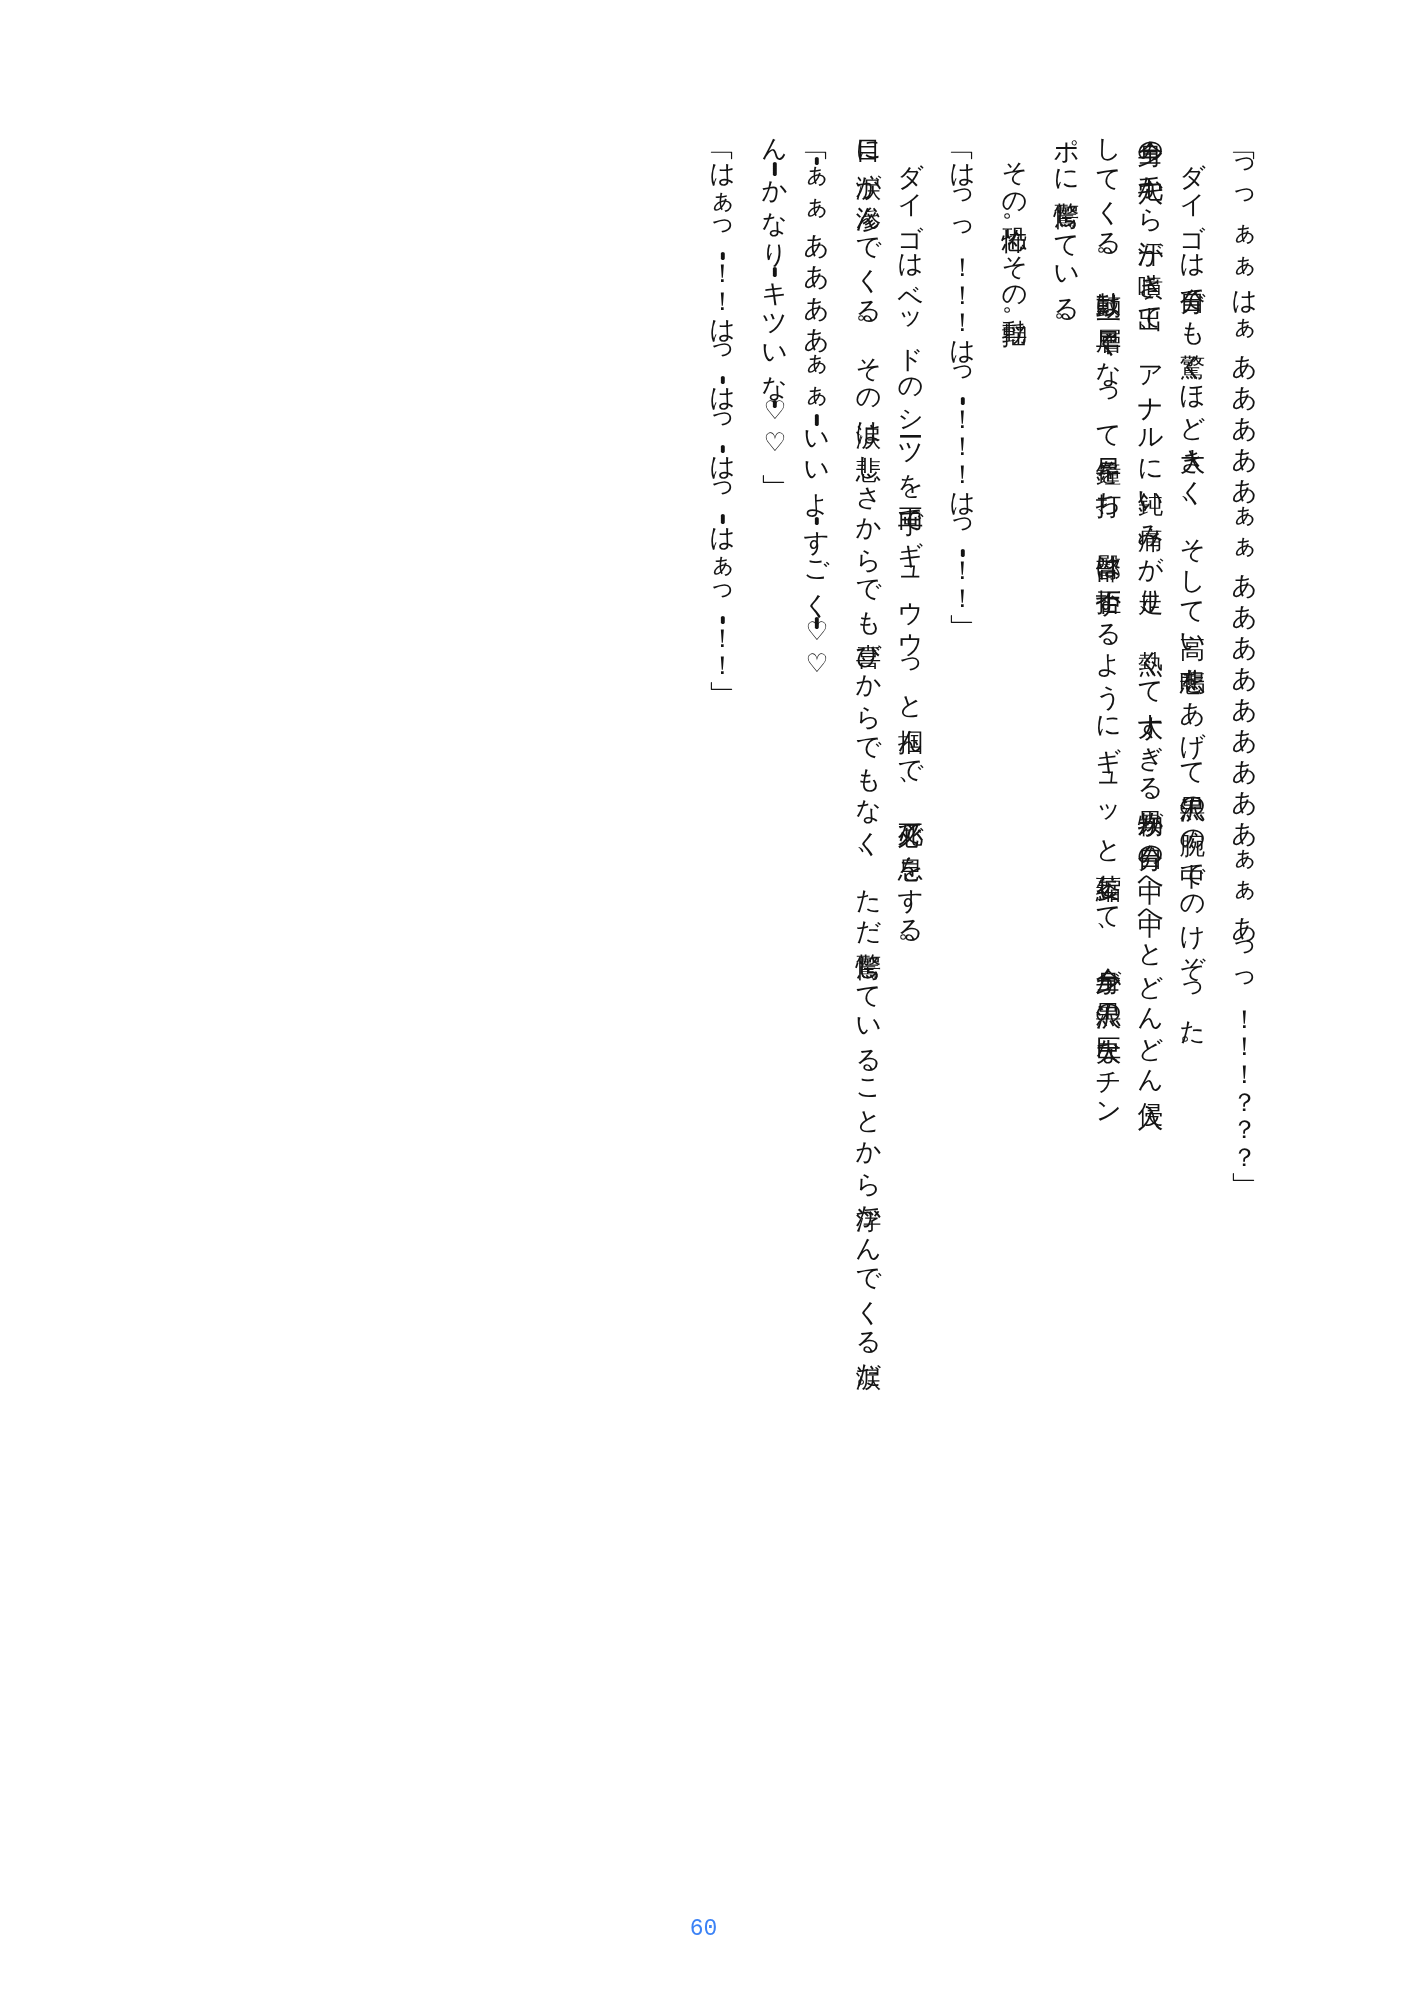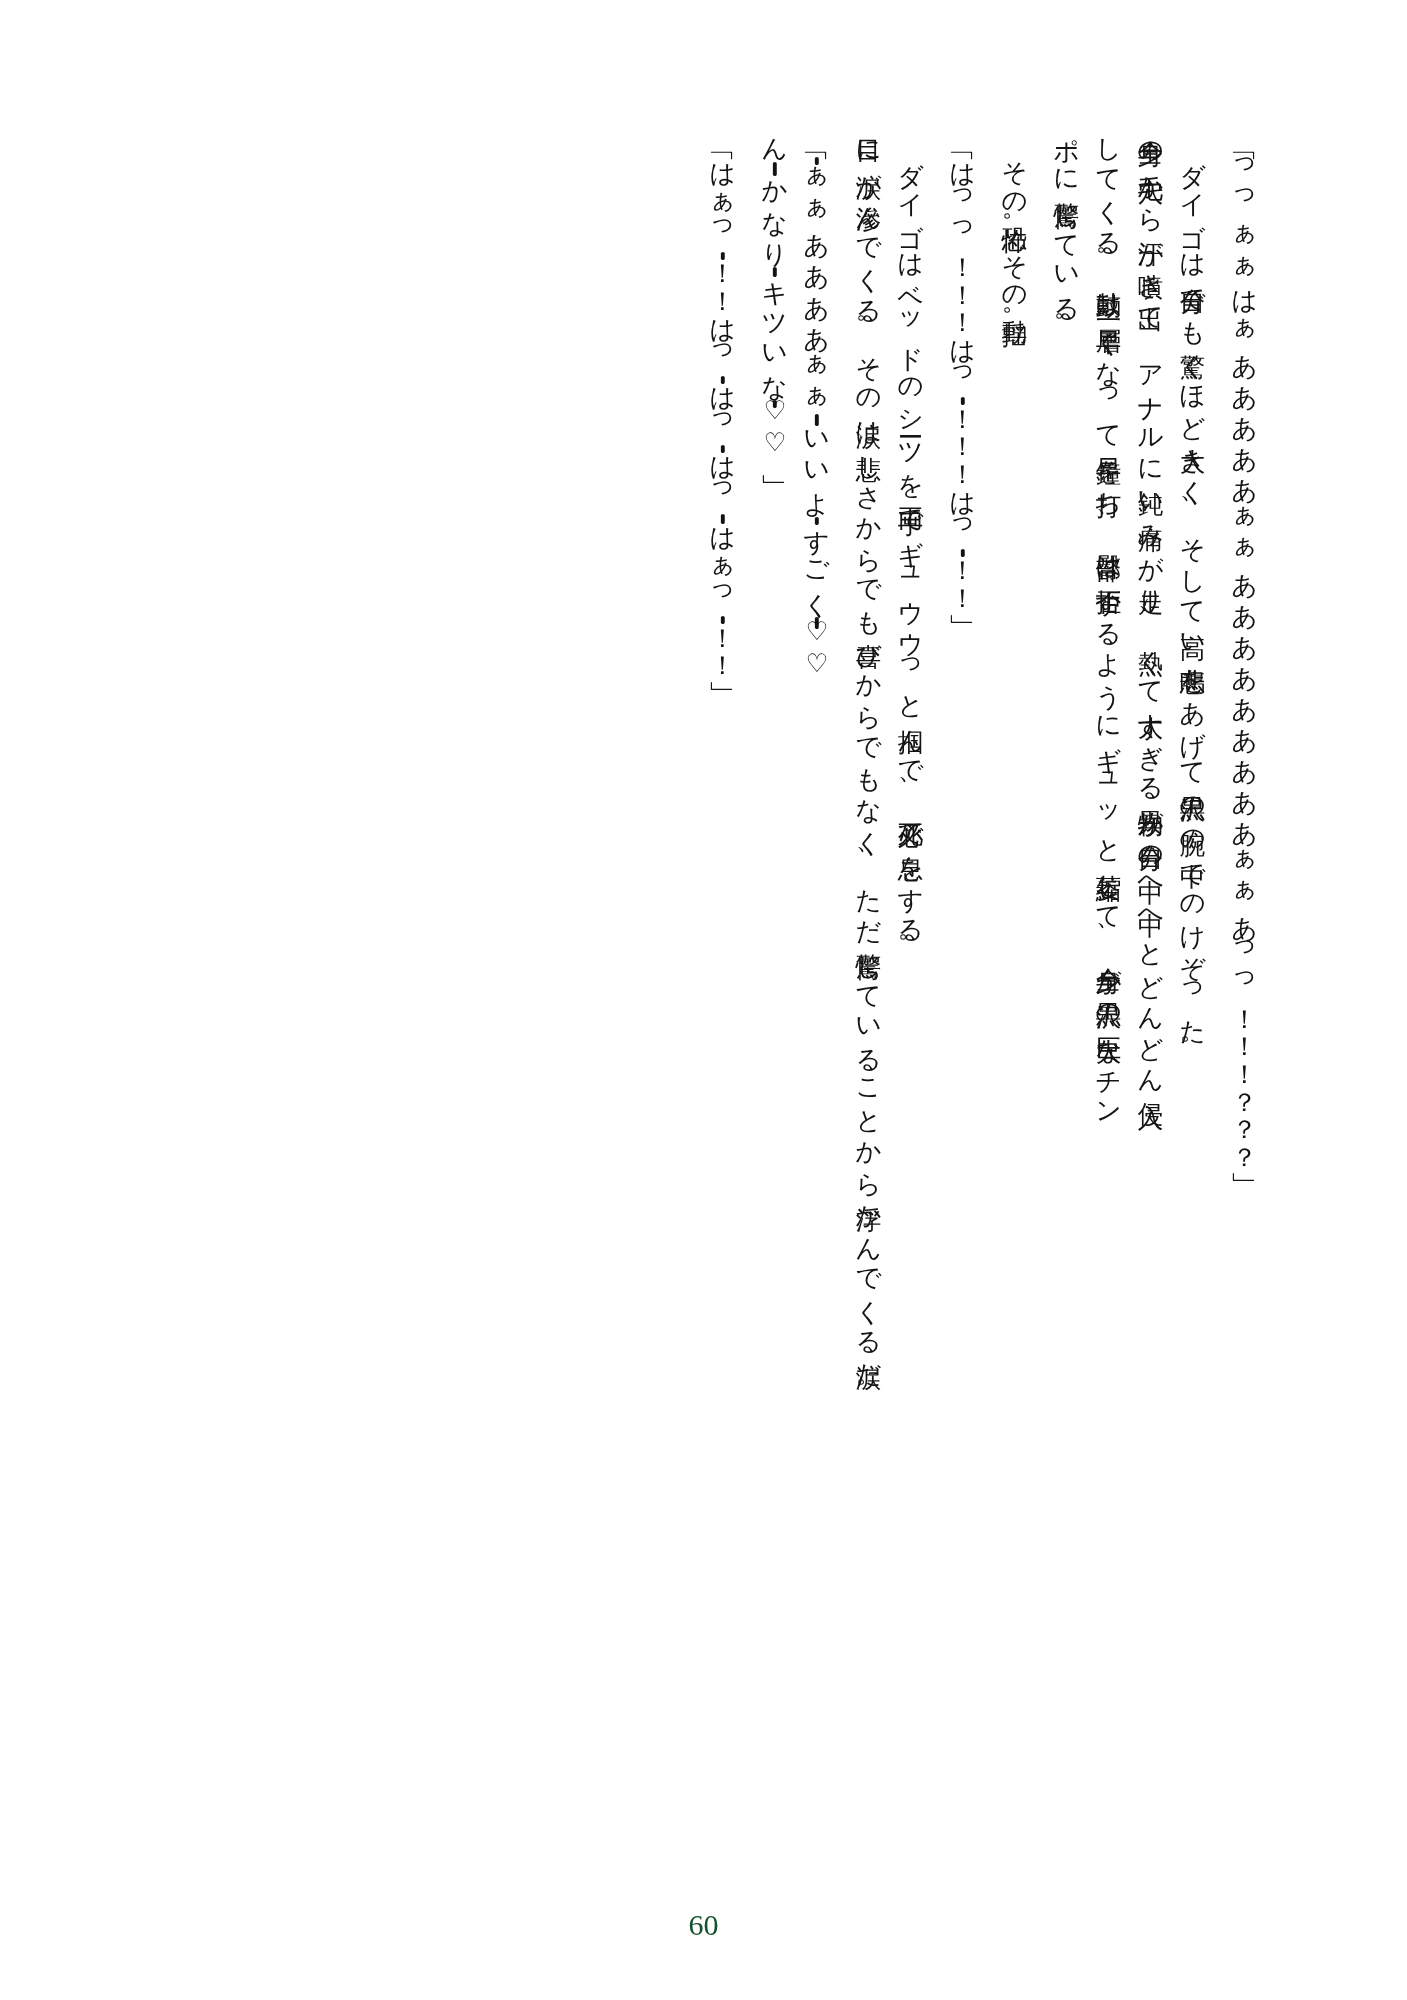--- a/index.html
+++ b/index.html
@@ -59,23 +59,23 @@
     width: 10px;
     height: 100%;
   }
 
   #page-number {
     position: absolute;
     bottom: 58px;
     left: 0;
     right: 0;
     text-align: center;
-    font-size: 30px;
-    color: #14532d;
-    font-family: Liberation Serif, serif;
+    font-size: 23px;
+    color: #3b82f6;
+    font-family: Liberation Mono, monospace;
   }
 </style>
 </head>
 <body>
 
 <div id="page">
 
   <div id="text-body">
     <div class="tcol indent-1">「っっぁぁはぁあああああぁぁあああああああああぁぁあっっ！！！？？？」</div>
     <div class="spacer-small"></div>

